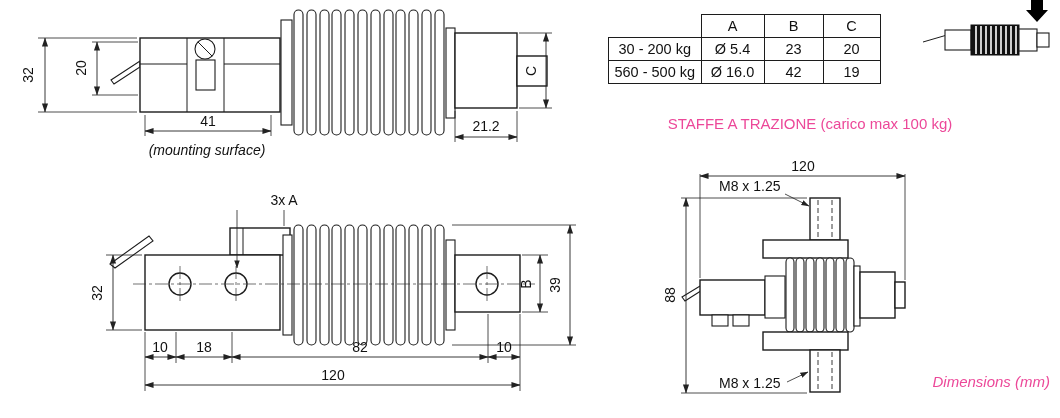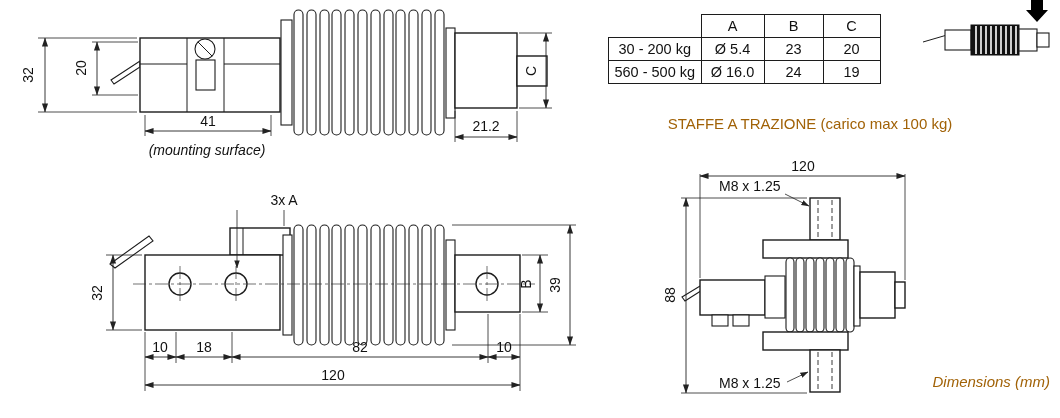--- a/index.html
+++ b/index.html
@@ -16,21 +16,21 @@
   .ext{fill:none;stroke:#222;stroke-width:.8;}
   .cl{fill:none;stroke:#333;stroke-width:.7;stroke-dasharray:13 3 3 3;}
   .thr{fill:none;stroke:#222;stroke-width:.9;stroke-dasharray:5 3;}
   table.spec{position:absolute;left:608px;top:14px;border-collapse:collapse;font-size:14.5px;color:#111;}
   table.spec td,table.spec th{border:1px solid #1c1c1c;text-align:center;font-weight:400;padding:0;height:22px;}
   table.spec .blank{border:none;}
   table.spec .c-range{width:92px;}
   table.spec .c-a{width:62px;}
   table.spec .c-b{width:58px;}
   table.spec .c-c{width:56px;}
-  .cap{position:absolute;font-size:15px;color:#a16207;}
+  .cap{position:absolute;font-size:15px;color:#ec4899;}
 </style>
 </head>
 <body>
 
 <div class="sheet">
 
   <svg style="left:0;top:0" width="570" height="172" viewBox="0 0 570 172">
     <defs>
       <marker id="ar1" viewBox="0 0 10 8" refX="9.5" refY="4" markerWidth="10" markerHeight="8" orient="auto-start-reverse">
         <path d="M0,0.6 L10,4 L0,7.4 z" fill="#222"></path>
@@ -218,21 +218,21 @@
     </tr>
     <tr>
       <td>30 - 200 kg</td>
       <td>Ø 5.4</td>
       <td>23</td>
       <td>20</td>
     </tr>
     <tr>
       <td>560 - 500 kg</td>
       <td>Ø 16.0</td>
-      <td>24</td>
+      <td>42</td>
       <td>19</td>
     </tr>
   </tbody>
     </table>
 
   <svg style="left:915px;top:0" width="145" height="60" viewBox="0 0 145 60">
     <g>
       <polygon fill="#000" points="116,0 128,0 128,10 133,10 122,22 111,10 116,10"></polygon>
     </g>
     <g>

